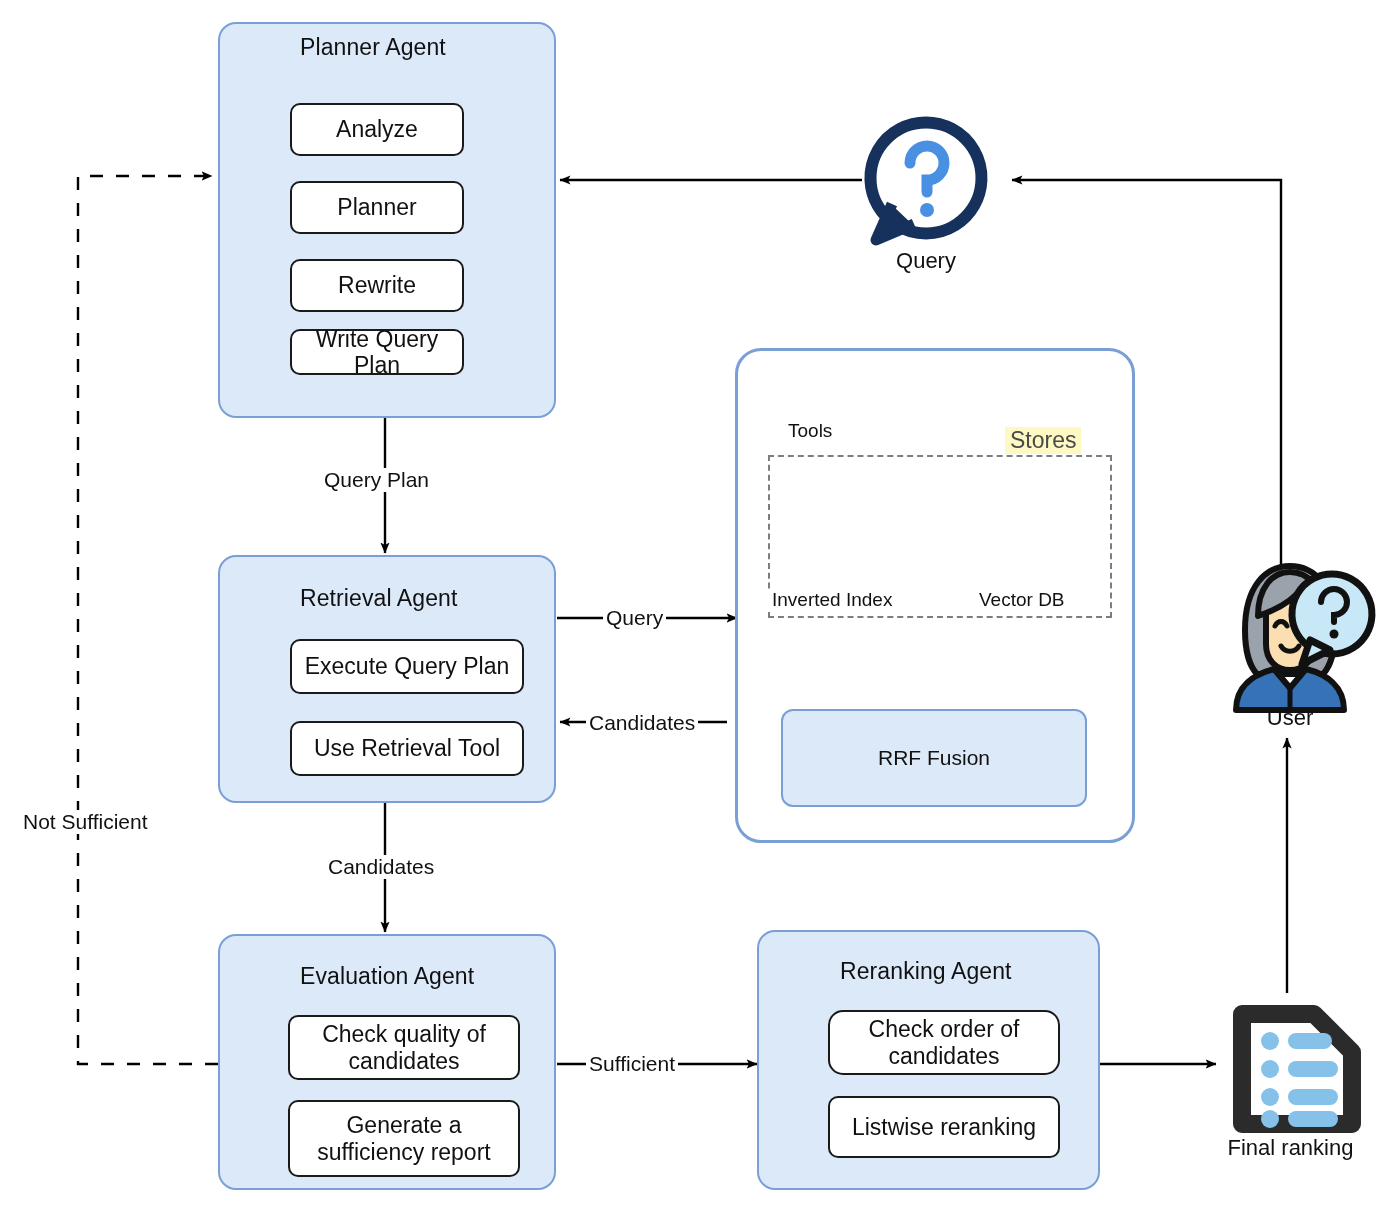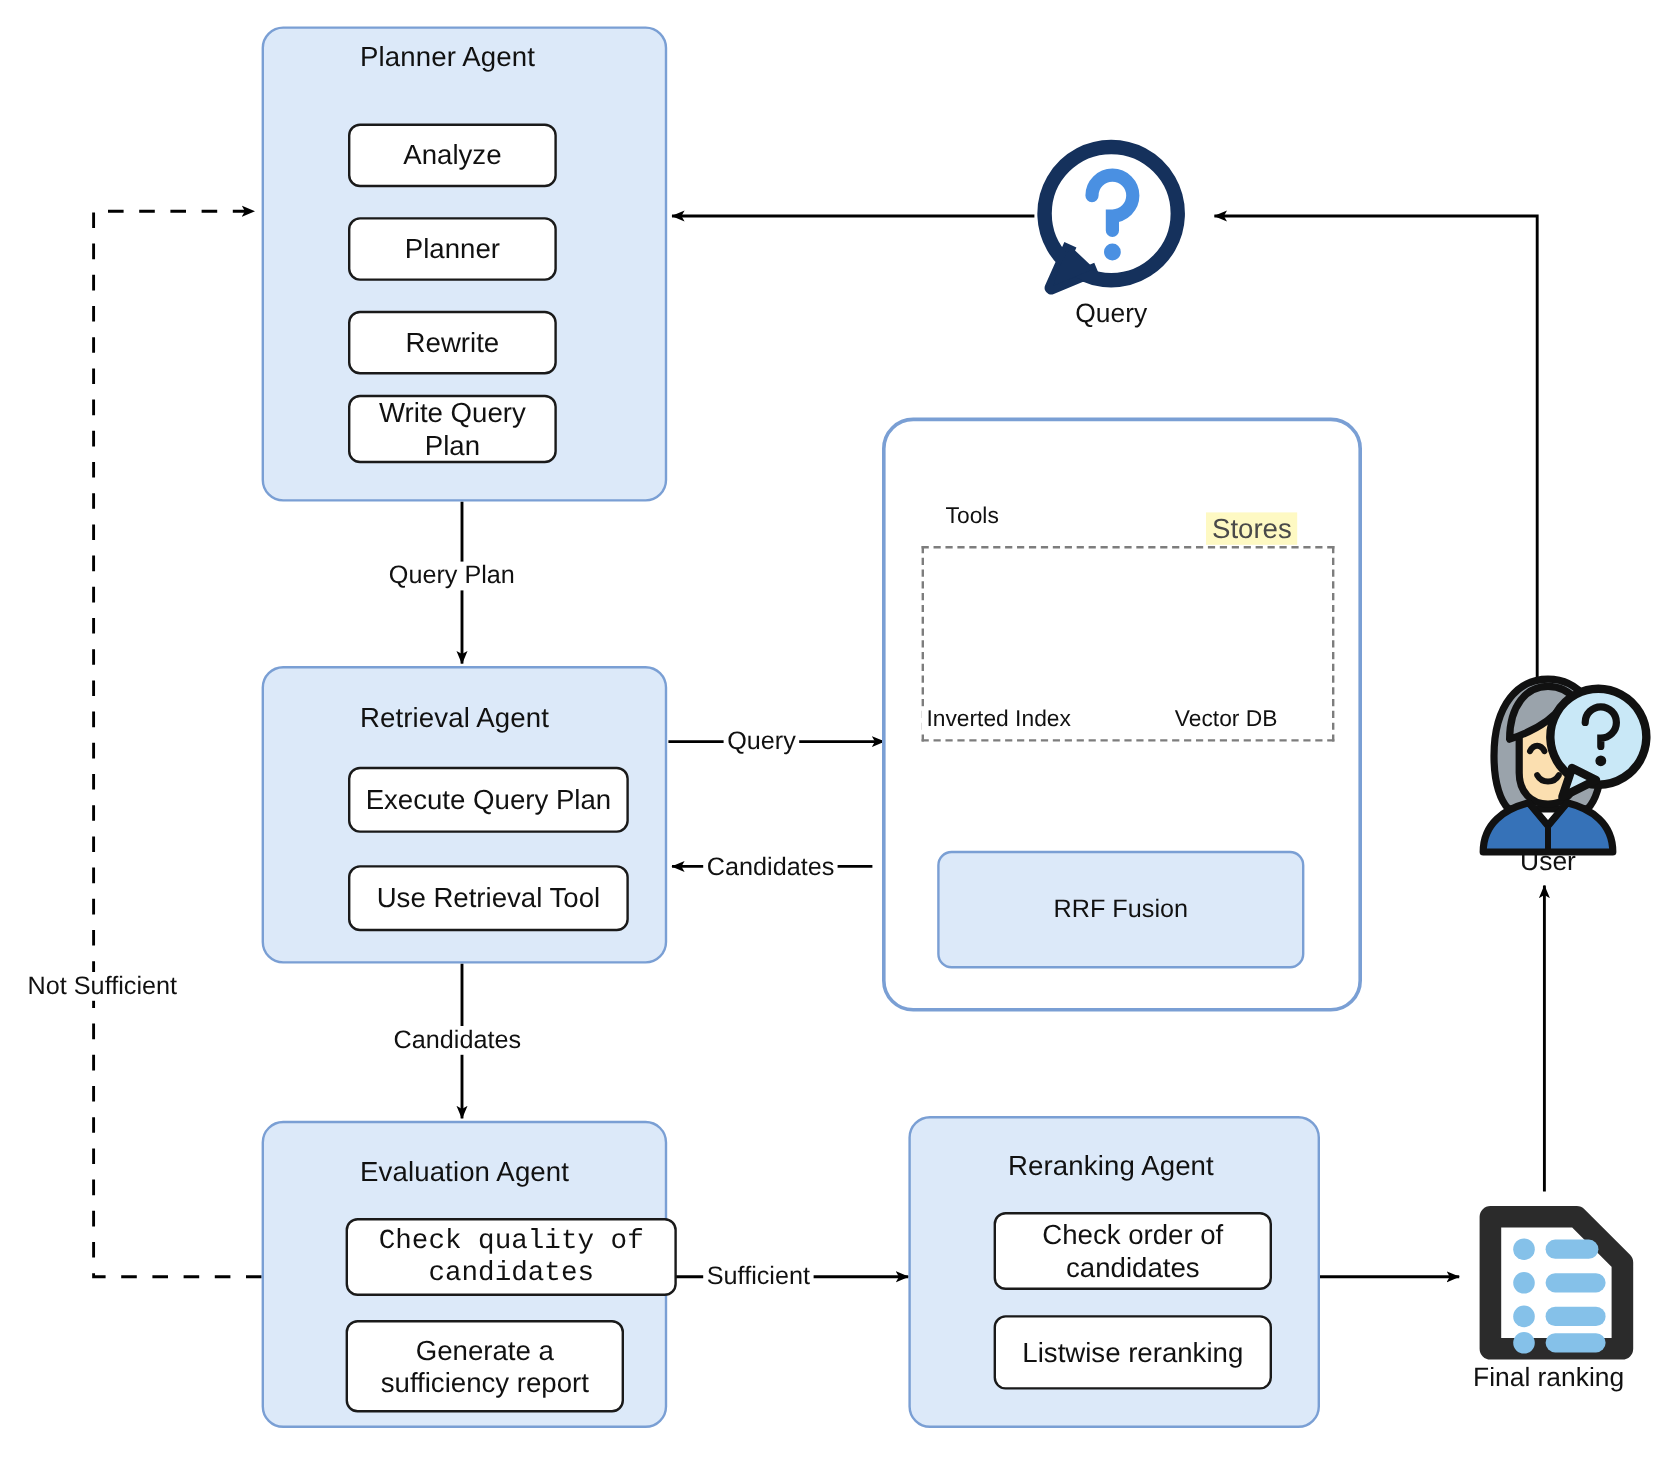--- a/index.html
+++ b/index.html
@@ -197,38 +197,38 @@
       <path d="M13,66 Q13,54 28,54 Q43,54 43,66 Z" fill="#e8f4fc" stroke="#2b2b2b" stroke-width="5" stroke-linejoin="round"></path>
     </g>
   </svg>
 
   <div class="agent" style="left:218px;top:22px;width:338px;height:396px;">
   </div>
   <div class="agent-title" style="left:300px;top:34px;">Planner Agent</div>
   <div class="chip" style="left:290px;top:103px;width:174px;height:53px;">Analyze</div>
   <div class="chip" style="left:290px;top:181px;width:174px;height:53px;">Planner</div>
   <div class="chip" style="left:290px;top:259px;width:174px;height:53px;">Rewrite</div>
-  <div class="chip" style="left:290px;top:329px;width:174px;height:57px;">Write Query Plan</div>
+  <div class="chip" style="left:290px;top:329px;width:174px;height:46px;">Write Query Plan</div>
 
   <div class="agent" style="left:218px;top:555px;width:338px;height:248px;">
   </div>
   <div class="agent-title" style="left:300px;top:585px;">Retrieval Agent</div>
   <div class="chip" style="left:290px;top:639px;width:234px;height:55px;">Execute Query Plan</div>
   <div class="chip" style="left:290px;top:721px;width:234px;height:55px;">Use Retrieval Tool</div>
 
   <div class="agent" style="left:218px;top:934px;width:338px;height:256px;">
   </div>
   <div class="agent-title" style="left:300px;top:963px;">Evaluation Agent</div>
-  <div class="chip" style="left:288px;top:1015px;width:276px;height:65px;font-family:Liberation Mono, monospace;">Check quality of candidates</div>
+  <div class="chip" style="left:288px;top:1015px;width:232px;height:65px;">Check quality of candidates</div>
   <div class="chip" style="left:288px;top:1100px;width:232px;height:77px;">Generate a sufficiency report</div>
 
   <div class="agent" style="left:757px;top:930px;width:343px;height:260px;">
   </div>
   <div class="agent-title" style="left:840px;top:958px;">Reranking Agent</div>
-  <div class="chip" style="left:828px;top:1010px;width:232px;height:65px;">Check order of candidates</div>
+  <div class="chip" style="left:828px;top:1010px;width:232px;height:65px;border-radius:15px;">Check order of candidates</div>
   <div class="chip" style="left:828px;top:1096px;width:232px;height:62px;">Listwise reranking</div>
 
   <div class="tools-panel" style="left:735px;top:348px;width:400px;height:495px;">
   </div>
   <div class="lbl" style="left:784px;top:420px;">Tools</div>
   <div class="dashbox" style="left:768px;top:455px;width:344px;height:163px;"></div>
   <div class="lbl-grey" style="left:1005px;top:427px;">Stores</div>
   <div class="lbl" style="left:768px;top:589px;">Inverted Index</div>
   <div class="lbl" style="left:975px;top:589px;">Vector DB</div>
   <div class="rrf" style="left:781px;top:709px;width:306px;height:98px;">RRF Fusion</div>

